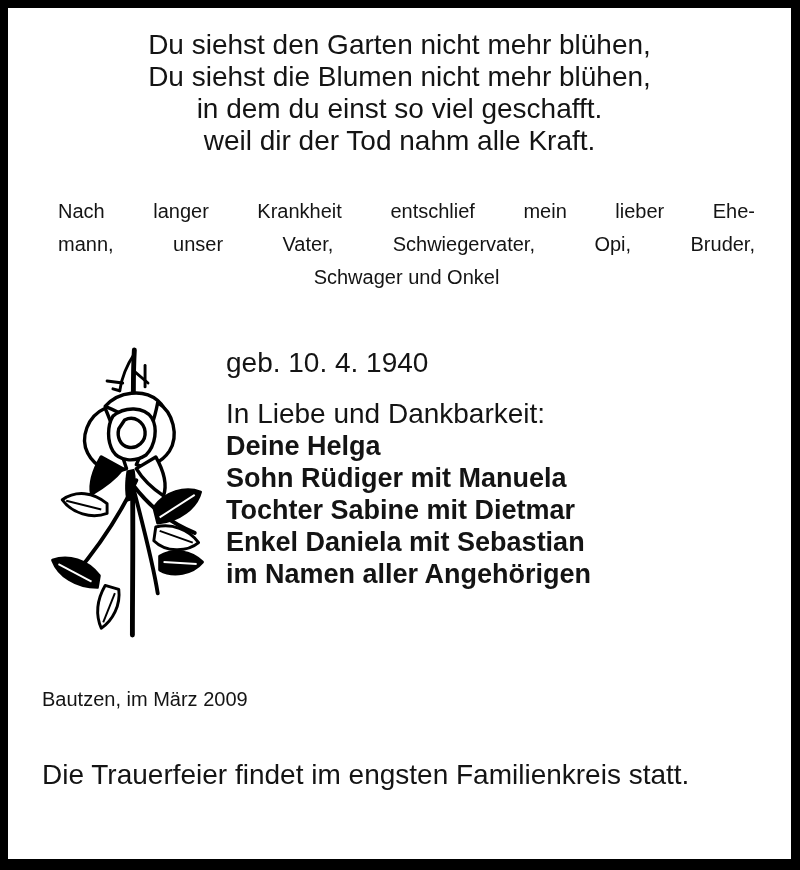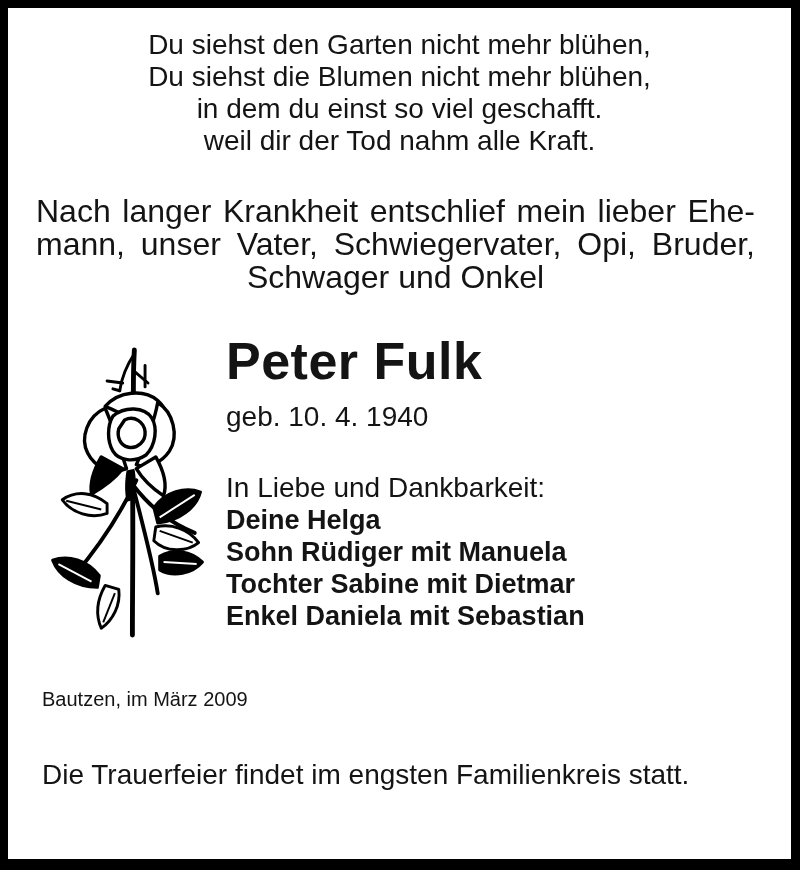--- a/index.html
+++ b/index.html
@@ -16,22 +16,22 @@
       color: #141414;
       overflow: hidden;
     }
     .poem {
       margin-top: 21px;
       text-align: center;
       font-size: 28px;
       line-height: 32px;
     }
     .intro {
-      margin: 38px 36px 0 28px;
-      font-size: 32px;
+      margin: 38px 36px 0 50px;
+      font-size: 20px;
       line-height: 33px;
     }
     .intro .jline { text-align: justify; text-align-last: justify; }
     .intro .lline { text-align: center; }
     .main {
       display: flex;
       margin-top: 40px;
       margin-left: 34px;
       margin-right: 36px;
     }
@@ -51,21 +51,21 @@
     }
     .dates {
       margin-top: 14px;
       font-size: 28px;
       line-height: 30px;
       display: flex;
       white-space: nowrap;
     }
     .dates .death { margin-left: 72px; }
     .salutation {
-      margin-top: 40px;
+      margin-top: 20px;
       font-size: 28px;
       line-height: 32px;
     }
     .mourner {
       font-size: 27px;
       font-weight: bold;
       line-height: 32px;
       white-space: nowrap;
     }
     .place {
@@ -138,29 +138,29 @@
           <path d="M118,222 L152,224" stroke="#ffffff" stroke-width="2" fill="none"></path>
           <path d="M52,236 C40,220 20,214 4,220 C10,236 28,248 50,248 Z" fill="#000000"></path>
           <path d="M10,224 L44,242" stroke="#ffffff" stroke-width="2" fill="none"></path>
           <path d="M58,246 C50,260 48,276 54,290 C66,282 74,266 72,250 Z" fill="#ffffff"></path>
           <path d="M56,284 L68,254" stroke-width="2" fill="none"></path>
         </g>
       </svg>
     </div>
 
     <div class="details">
-      <div class="name">Peter Fulk</div>
       <div class="dates">
         <span class="birth">geb. 10. 4. 1940</span>
       </div>
       <div class="salutation">In Liebe und Dankbarkeit:</div>
       <div class="mourner">Deine Helga</div>
       <div class="mourner">Sohn Rüdiger mit Manuela</div>
       <div class="mourner">Tochter Sabine mit Dietmar</div>
       <div class="mourner">Enkel Daniela mit Sebastian</div>
+      <div class="mourner">im Namen aller Angehörigen</div>
     </div>
 
   </div>
 
   <div class="place">Bautzen, im März 2009</div>
 
   <div class="notice">Die Trauerfeier findet im engsten Familienkreis statt.</div>
 
 </div>
 

